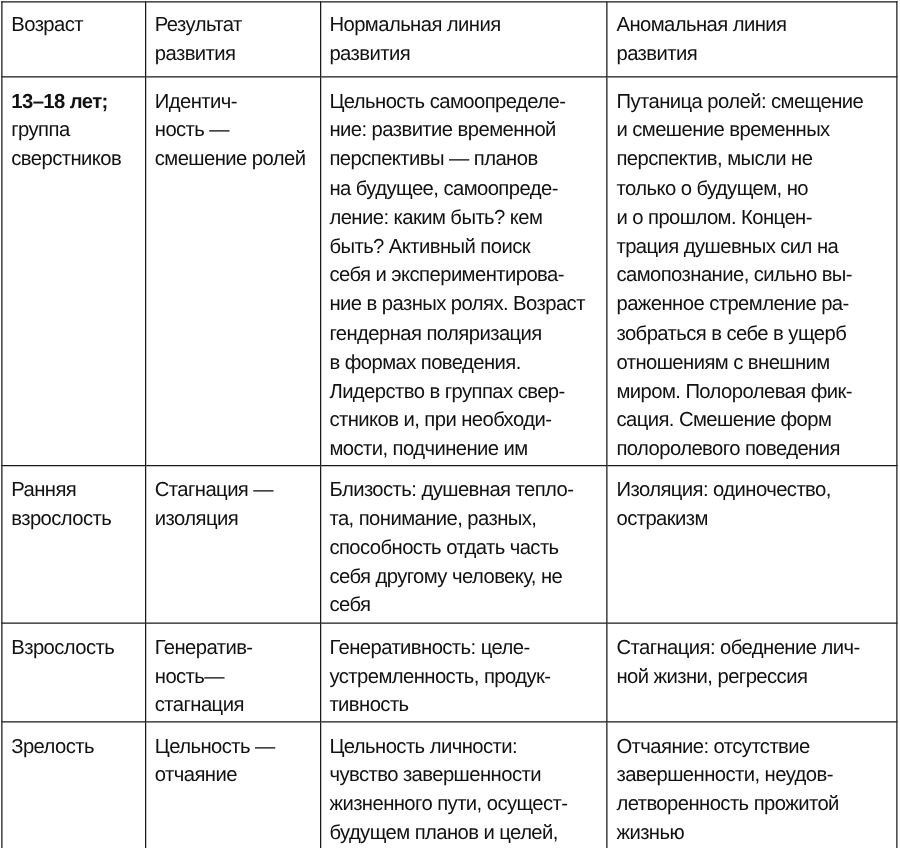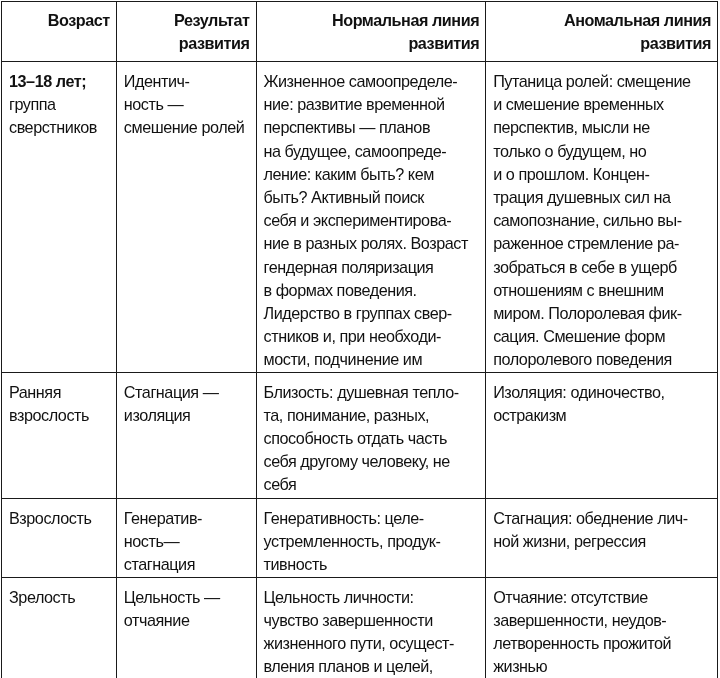--- a/index.html
+++ b/index.html
@@ -15,22 +15,22 @@
     }
     table.dev td, table.dev th {
       border: 1.5px solid #1a1a1a;
       vertical-align: top;
       padding: 8px 6px 0 7px;
       font-size: 16.2px;
       line-height: 23.2px;
       letter-spacing: -0.45px;
     }
     table.dev th {
-      font-weight: bold;
-      text-align: right;
+      font-weight: normal;
+      text-align: left;
       height: 52px;
       padding-top: 7px;
       line-height: 23px;
     }
     .c1 { width: 106px; }
     .c2 { width: 129px; }
     .c3 { width: 212px; }
     .c4 { width: 214px; }
     .line { display: block; white-space: nowrap; }
     .bold { font-weight: bold; }
@@ -75,21 +75,21 @@
         <span class="line bold">13–18 лет;</span>
         <span class="line">группа</span>
         <span class="line">сверстников</span>
       </td>
       <td>
         <span class="line">Идентич-</span>
         <span class="line">ность —</span>
         <span class="line">смешение ролей</span>
       </td>
       <td>
-        <span class="line">Жизненное самоопределе-</span>
+        <span class="line">Цельность самоопределе-</span>
         <span class="line">ние: развитие временной</span>
         <span class="line">перспективы —  планов</span>
         <span class="line">на будущее, самоопреде-</span>
         <span class="line">ление: каким быть? кем</span>
         <span class="line">быть? Активный поиск</span>
         <span class="line">себя и эксперименти­рова-</span>
         <span class="line">ние в разных ролях. Возраст</span>
         <span class="line">гендерная поляризация</span>
         <span class="line">в формах поведения.</span>
         <span class="line">Лидерство в группах свер-</span>
@@ -160,21 +160,21 @@
         <span class="line">Зрелость</span>
       </td>
       <td>
         <span class="line">Цельность —</span>
         <span class="line">отчаяние</span>
       </td>
       <td>
         <span class="line">Цельность личности:</span>
         <span class="line">чувство завершенности</span>
         <span class="line">жизненного пути, осущест-</span>
-        <span class="line">вления планов и целей,</span>
+        <span class="line">будущем планов и целей,</span>
 
       </td>
       <td>
         <span class="line">Отчаяние: отсутствие</span>
         <span class="line">завершенности, неудов-</span>
         <span class="line">летворенность прожитой</span>
         <span class="line">жизнью</span>
       </td>
     </tr>
   </tbody>

